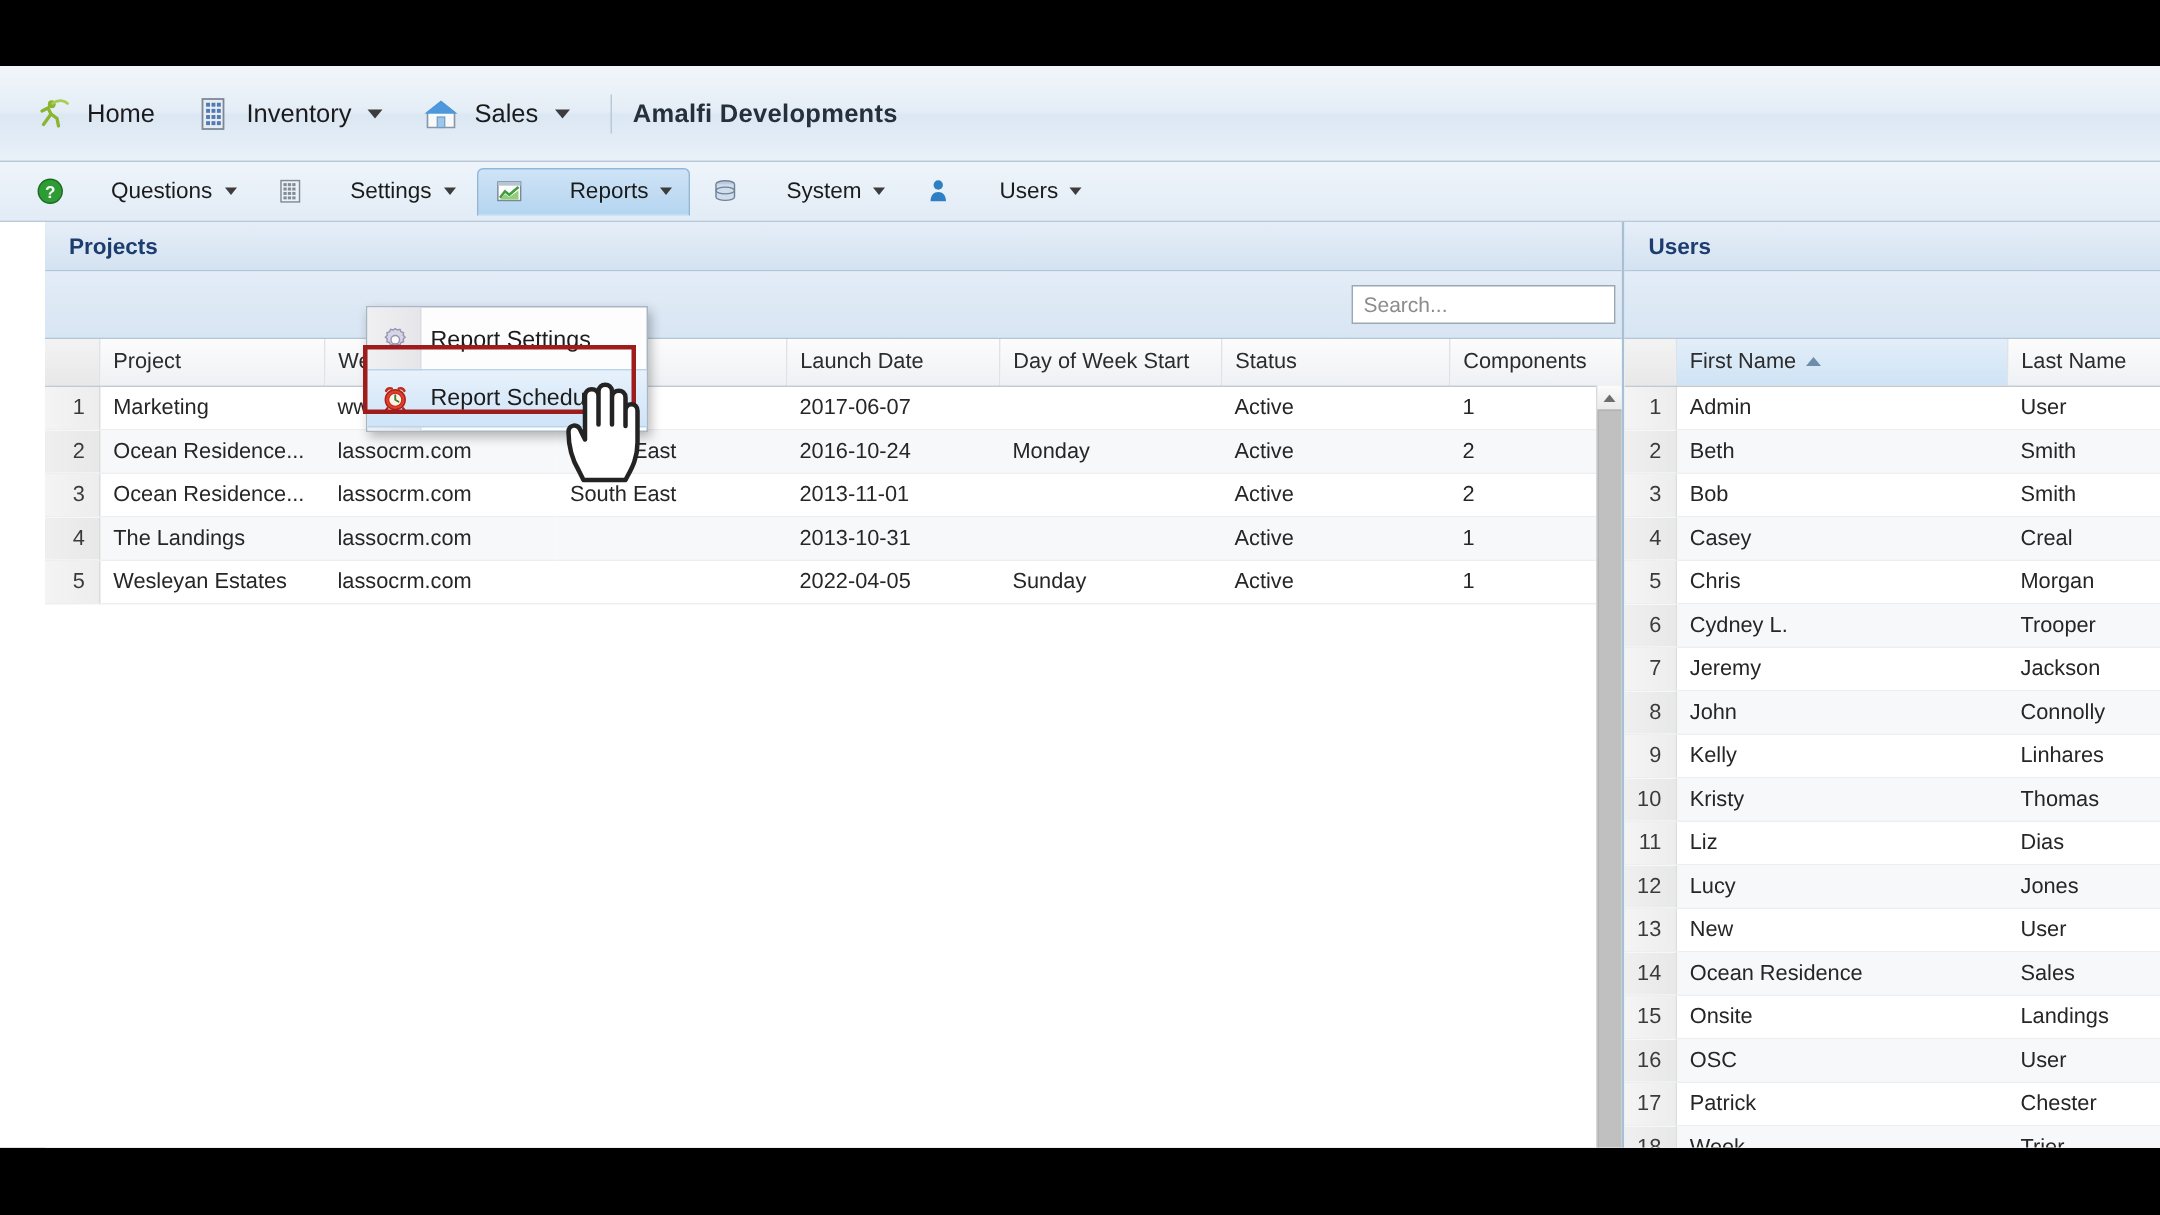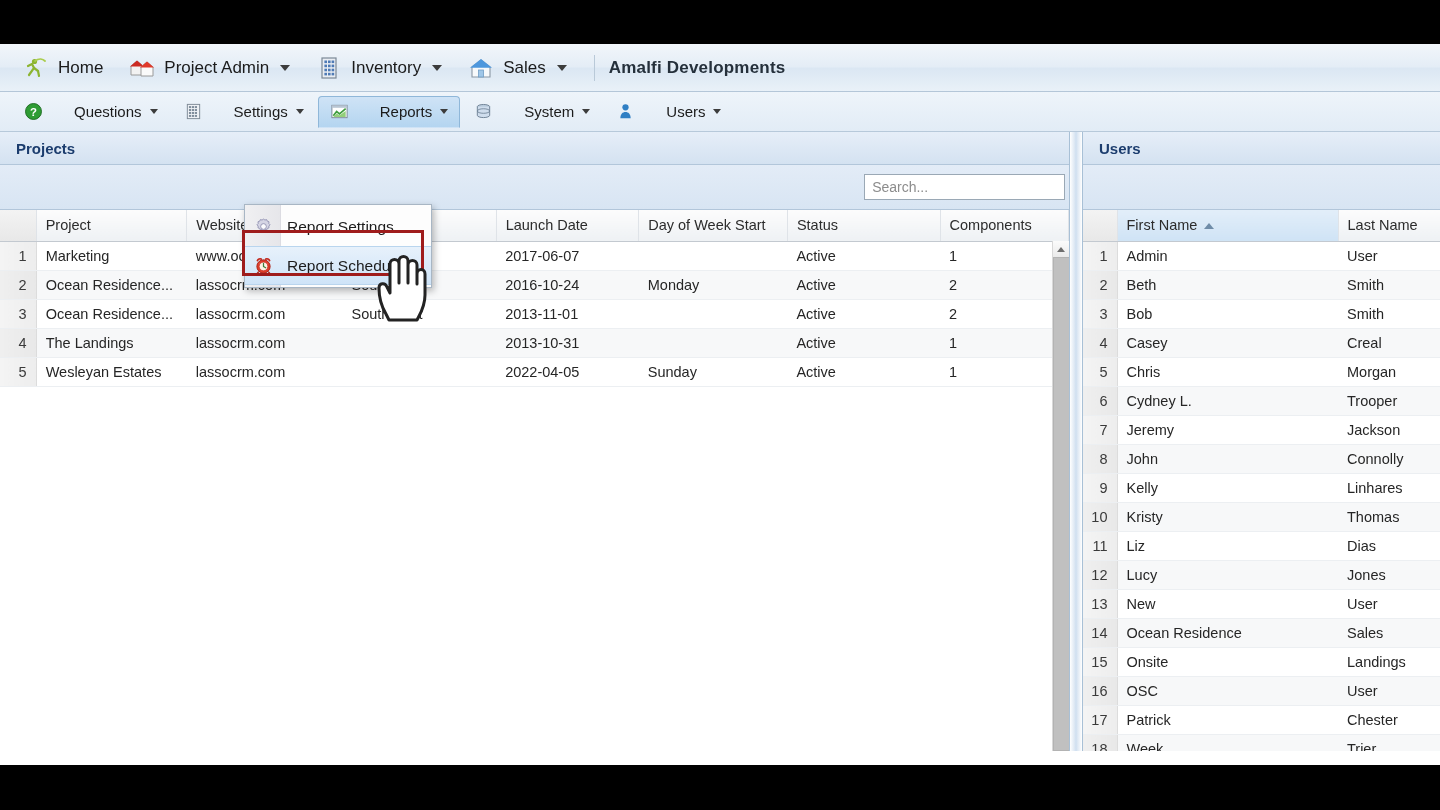--- a/index.html
+++ b/index.html
@@ -16,21 +16,21 @@
     background: #fff;
     overflow: hidden;
   }
   .letterbox { position: absolute; left: 0; width: 1440px; background: #000; }
   #lb-top { top: 0; height: 44px; }
   #lb-bottom { top: 765px; height: 45px; }
 
   
   #topnav {
     position: relative;
-    height: 48px;
+    height: 64px;
     background: linear-gradient(to bottom, #f2f6fa 0%, #e4edf6 48%, #dbe7f3 52%, #e9f1f8 100%);
     border-bottom: 1px solid #b4c6d8;
     display: flex; align-items: center;
     padding-left: 10px;
   }
   .navitem {
     display: flex; align-items: center;
     height: 46px; padding: 0 12px;
     border-radius: 6px;
     border: 1px solid transparent;
@@ -90,40 +90,40 @@
 
   
   #content { position: relative; height: 619px; background: #ffffff; display: flex; }
 
   .panel {
     position: relative;
     background: #fff;
     border: 1px solid #a8c0d6;
     display: flex; flex-direction: column;
   }
-  #panel-projects { width: 1082px; height: 619px; border-left: none; border-top: none; border-bottom: none;}
+  #panel-projects { width: 1082px; height: 619px; border-left: none; border-top: none; border-bottom: none; padding-left: 30px;}
   #panel-users    { width: 358px; height: 619px; border-right: none; border-top: none; border-bottom: none; margin-left: 0;}
 
   .panel-title {
     height: 33px;
     background: linear-gradient(to bottom, #e6eef8 0%, #d4e2f1 100%);
     border-bottom: 1px solid #b2c6da;
     display: flex; align-items: center;
     padding-left: 16px;
     font-size: 15px; font-weight: bold; color: #1c3d6e;
   }
   .panel-toolbar {
     height: 45px;
     background: linear-gradient(to bottom, #e3ecf7 0%, #d8e5f3 100%);
     border-bottom: 1px solid #b2c6da;
     display: flex; align-items: center; justify-content: flex-end;
     padding-right: 4px;
   }
   .search-box {
-    width: 201px; height: 26px;
+    width: 176px; height: 26px;
     background: #fff;
     border: 1px solid #9aa8b5;
     font-size: 14px; color: #3b3b3b;
     padding: 0 7px;
     font-family: "Liberation Sans", sans-serif;
     outline: none;
   }
   .search-box::placeholder { color: #8c8c8c; }
 
   
@@ -241,30 +241,20 @@
         <path d="M6 20 L11 13 L9 9 L5 11" stroke="#8cb431" stroke-width="2.2" fill="none" stroke-linecap="round"></path>
         <path d="M11 13 L15 16 L16 21" stroke="#8cb431" stroke-width="2.2" fill="none" stroke-linecap="round"></path>
         <circle cx="11.5" cy="6.5" r="2.6" fill="#8cb431"></circle>
         <path d="M12 6 C16 3 20 4 22 6" stroke="#aacd4e" stroke-width="1.8" fill="none" stroke-linecap="round"></path>
       </svg>
       <span class="lbl">Home</span>
     </div>
 
 
 
-    <div class="navitem">
-      <svg class="icon" viewBox="0 0 26 26">
-        <path d="M2 11 L8 6 L14 11 v9 H2 z" fill="#f2f2f2" stroke="#9a9a9a" stroke-width="1"></path>
-        <path d="M1 11.5 L8 5.5 L15 11.5 z" fill="#cc2a22"></path>
-        <path d="M12 12 L18 7 L24 12 v9 H12 z" fill="#fafafa" stroke="#9a9a9a" stroke-width="1"></path>
-        <path d="M11 12.5 L18 6.5 L25 12.5 z" fill="#e03a2c"></path>
-      </svg>
-      <span class="lbl">Project Admin</span>
-      <span class="caret"></span>
-    </div>
 
     <div class="navitem">
       <svg class="icon" viewBox="0 0 26 26">
         <rect x="6" y="3" width="14" height="20" fill="#e9edf2" stroke="#7b8896" stroke-width="1.2"></rect>
         <g fill="#4e7ab5">
           <rect x="8.4" y="5.5" width="2.6" height="2.6"></rect>
             <rect x="12" y="5.5" width="2.6" height="2.6"></rect>
             <rect x="15.6" y="5.5" width="2.6" height="2.6"></rect>
           <rect x="8.4" y="9.6" width="2.6" height="2.6"></rect>
             <rect x="12" y="9.6" width="2.6" height="2.6"></rect>

